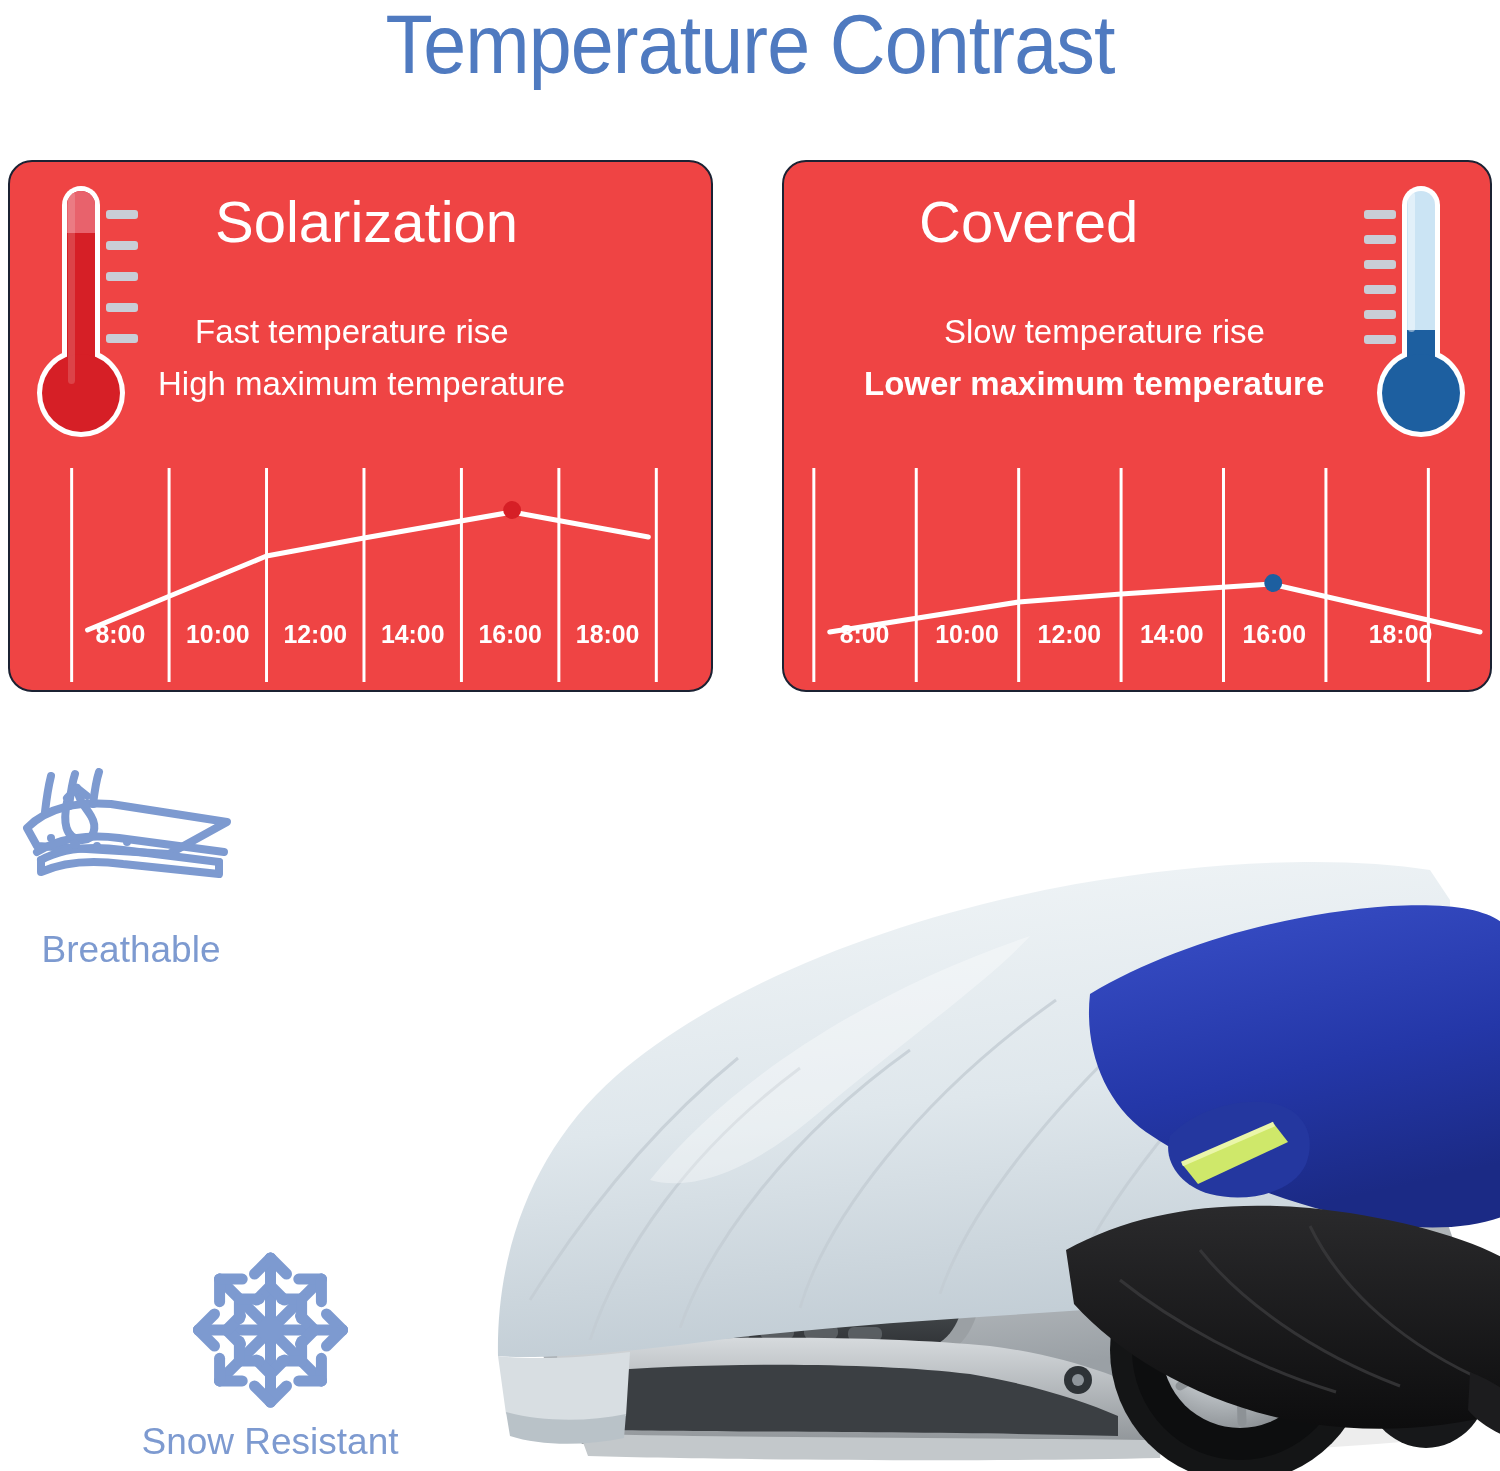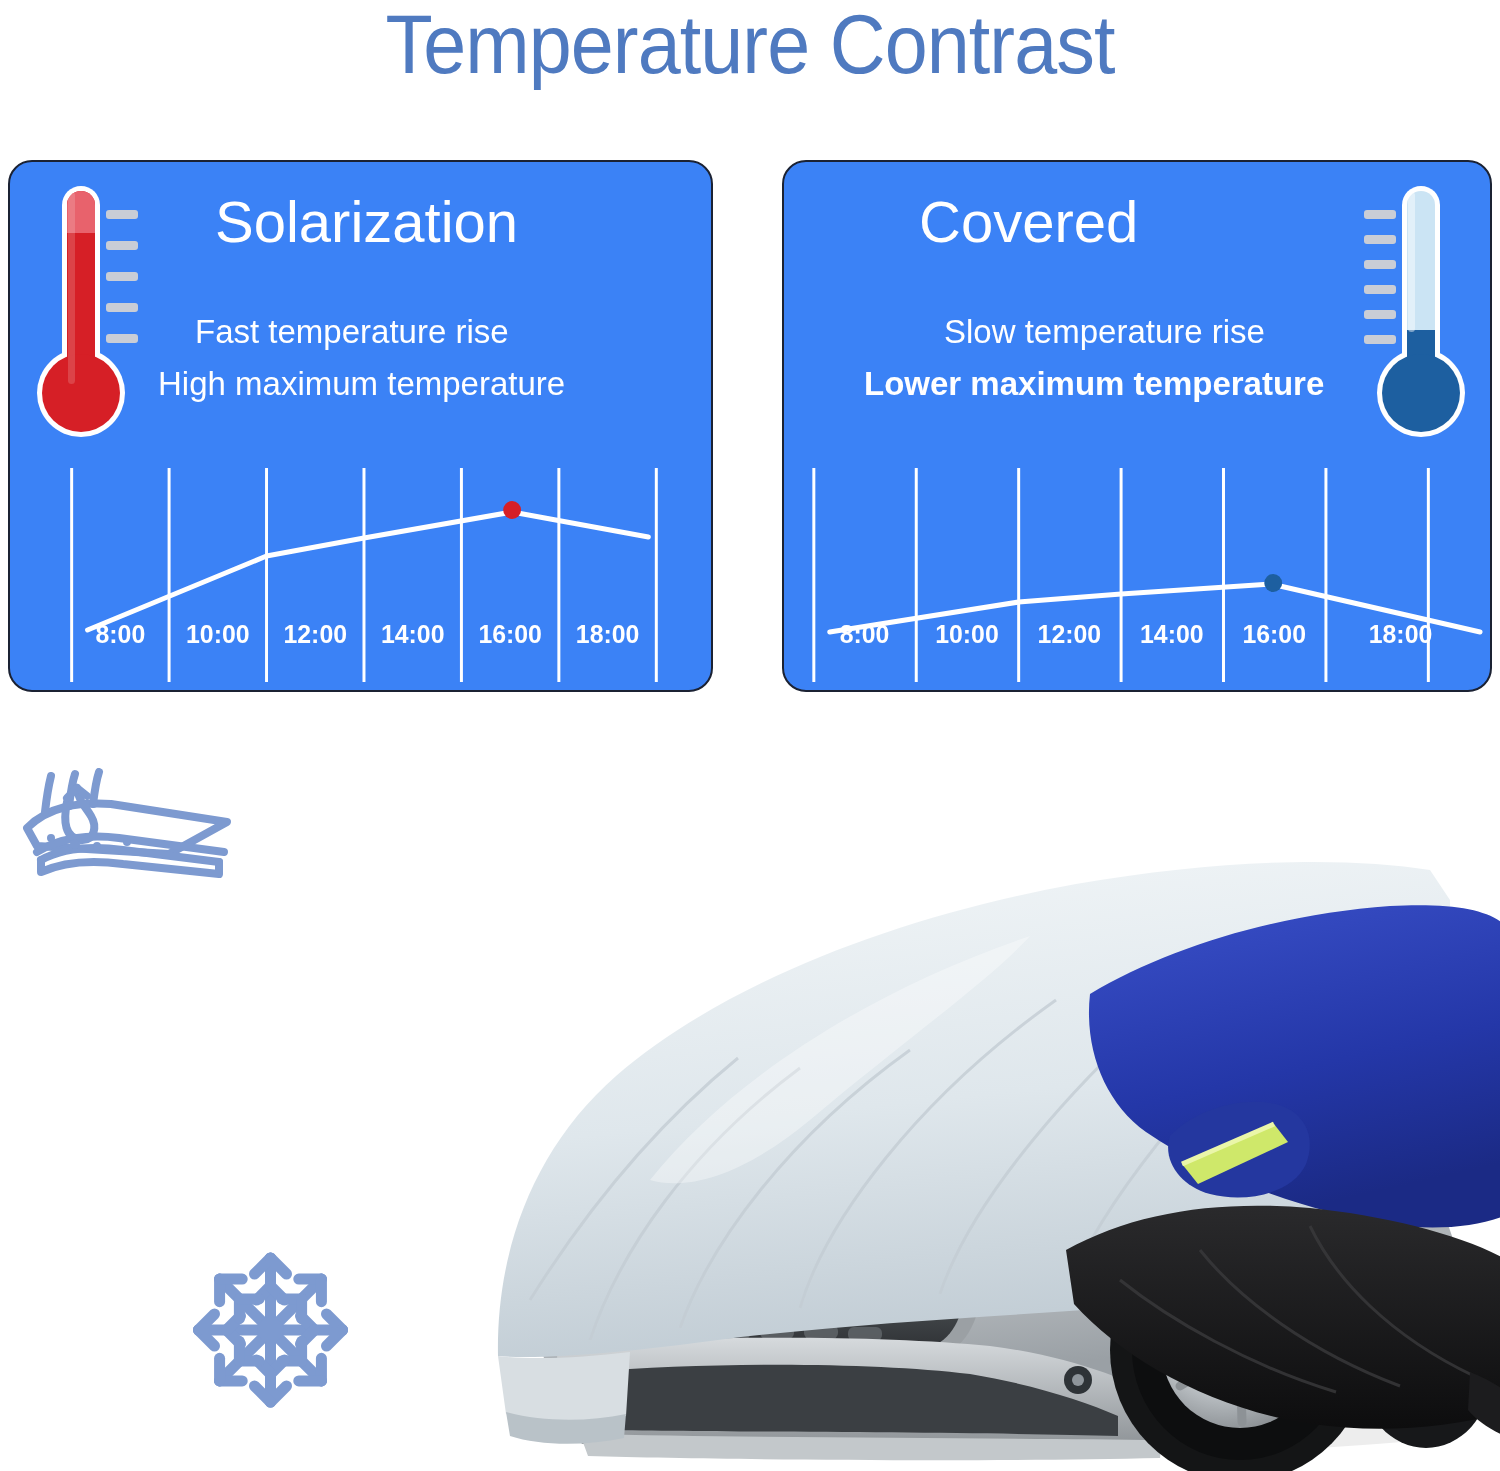--- a/index.html
+++ b/index.html
@@ -24,21 +24,21 @@
     font-weight:400;
     transform:scaleX(0.92);
     transform-origin:center top;
     white-space:nowrap;
   }
 
   
   .panels{position:absolute;left:8px;top:160px;width:1484px;height:532px;}
   .panel{
     position:absolute;top:0;height:532px;
-    background:#3b82f6;
+    background:#ef4444;
     border:2px solid #1b2233;
     border-radius:24px;
     box-sizing:border-box;
     overflow:hidden;
   }
   .panel.left{left:0;width:705px;}
   .panel.right{left:774px;width:710px;}
 
   .panel-title{
     position:absolute;top:28px;
@@ -226,20 +226,21 @@
           <path d="M48 34 C44 54 46 70 62 72 C76 73 78 58 72 48 C66 38 60 34 58 20"></path>
           <path d="M58 20 L48 30 M58 20 L68 28"></path>
         </g>
         <g fill="#7d9ad0">
           <circle cx="32" cy="70" r="4"></circle>
           <circle cx="56" cy="76" r="5"></circle>
           <circle cx="78" cy="78" r="4"></circle>
           <circle cx="108" cy="74" r="4"></circle>
         </g>
       </svg>
+      <span class="flabel">Breathable</span>
     </div>
 
 
 
     <div class="feature f-snow">
       <svg class="ficon" width="175" height="170" viewBox="0 0 175 170">
         <g stroke="#7d9ad0" stroke-width="11" stroke-linecap="round" fill="none">
           <g transform="translate(87.5,85)">
             <g>
               <line x1="0" y1="0" x2="0" y2="-72"></line>
@@ -294,20 +295,21 @@
               <line x1="0" y1="0" x2="0" y2="-72"></line>
               <line x1="0" y1="-72" x2="-16" y2="-56"></line>
               <line x1="0" y1="-72" x2="16" y2="-56"></line>
               <line x1="0" y1="-44" x2="-14" y2="-30"></line>
               <line x1="0" y1="-44" x2="14" y2="-30"></line>
             </g>
           </g>
         </g>
         <circle cx="87.5" cy="85" r="13" fill="#7d9ad0"></circle>
       </svg>
+      <span class="flabel">Snow Resistant</span>
     </div>
   </div>
 
   <div class="car-photo">
     <svg width="1030" height="691" viewBox="0 0 1030 691">
       <defs>
         <linearGradient id="coverTop" x1="0" y1="0" x2="0.2" y2="1">
           <stop offset="0%" stop-color="#f2f6f8"></stop>
           <stop offset="55%" stop-color="#dfe7ec"></stop>
           <stop offset="100%" stop-color="#c2cdd5"></stop>

